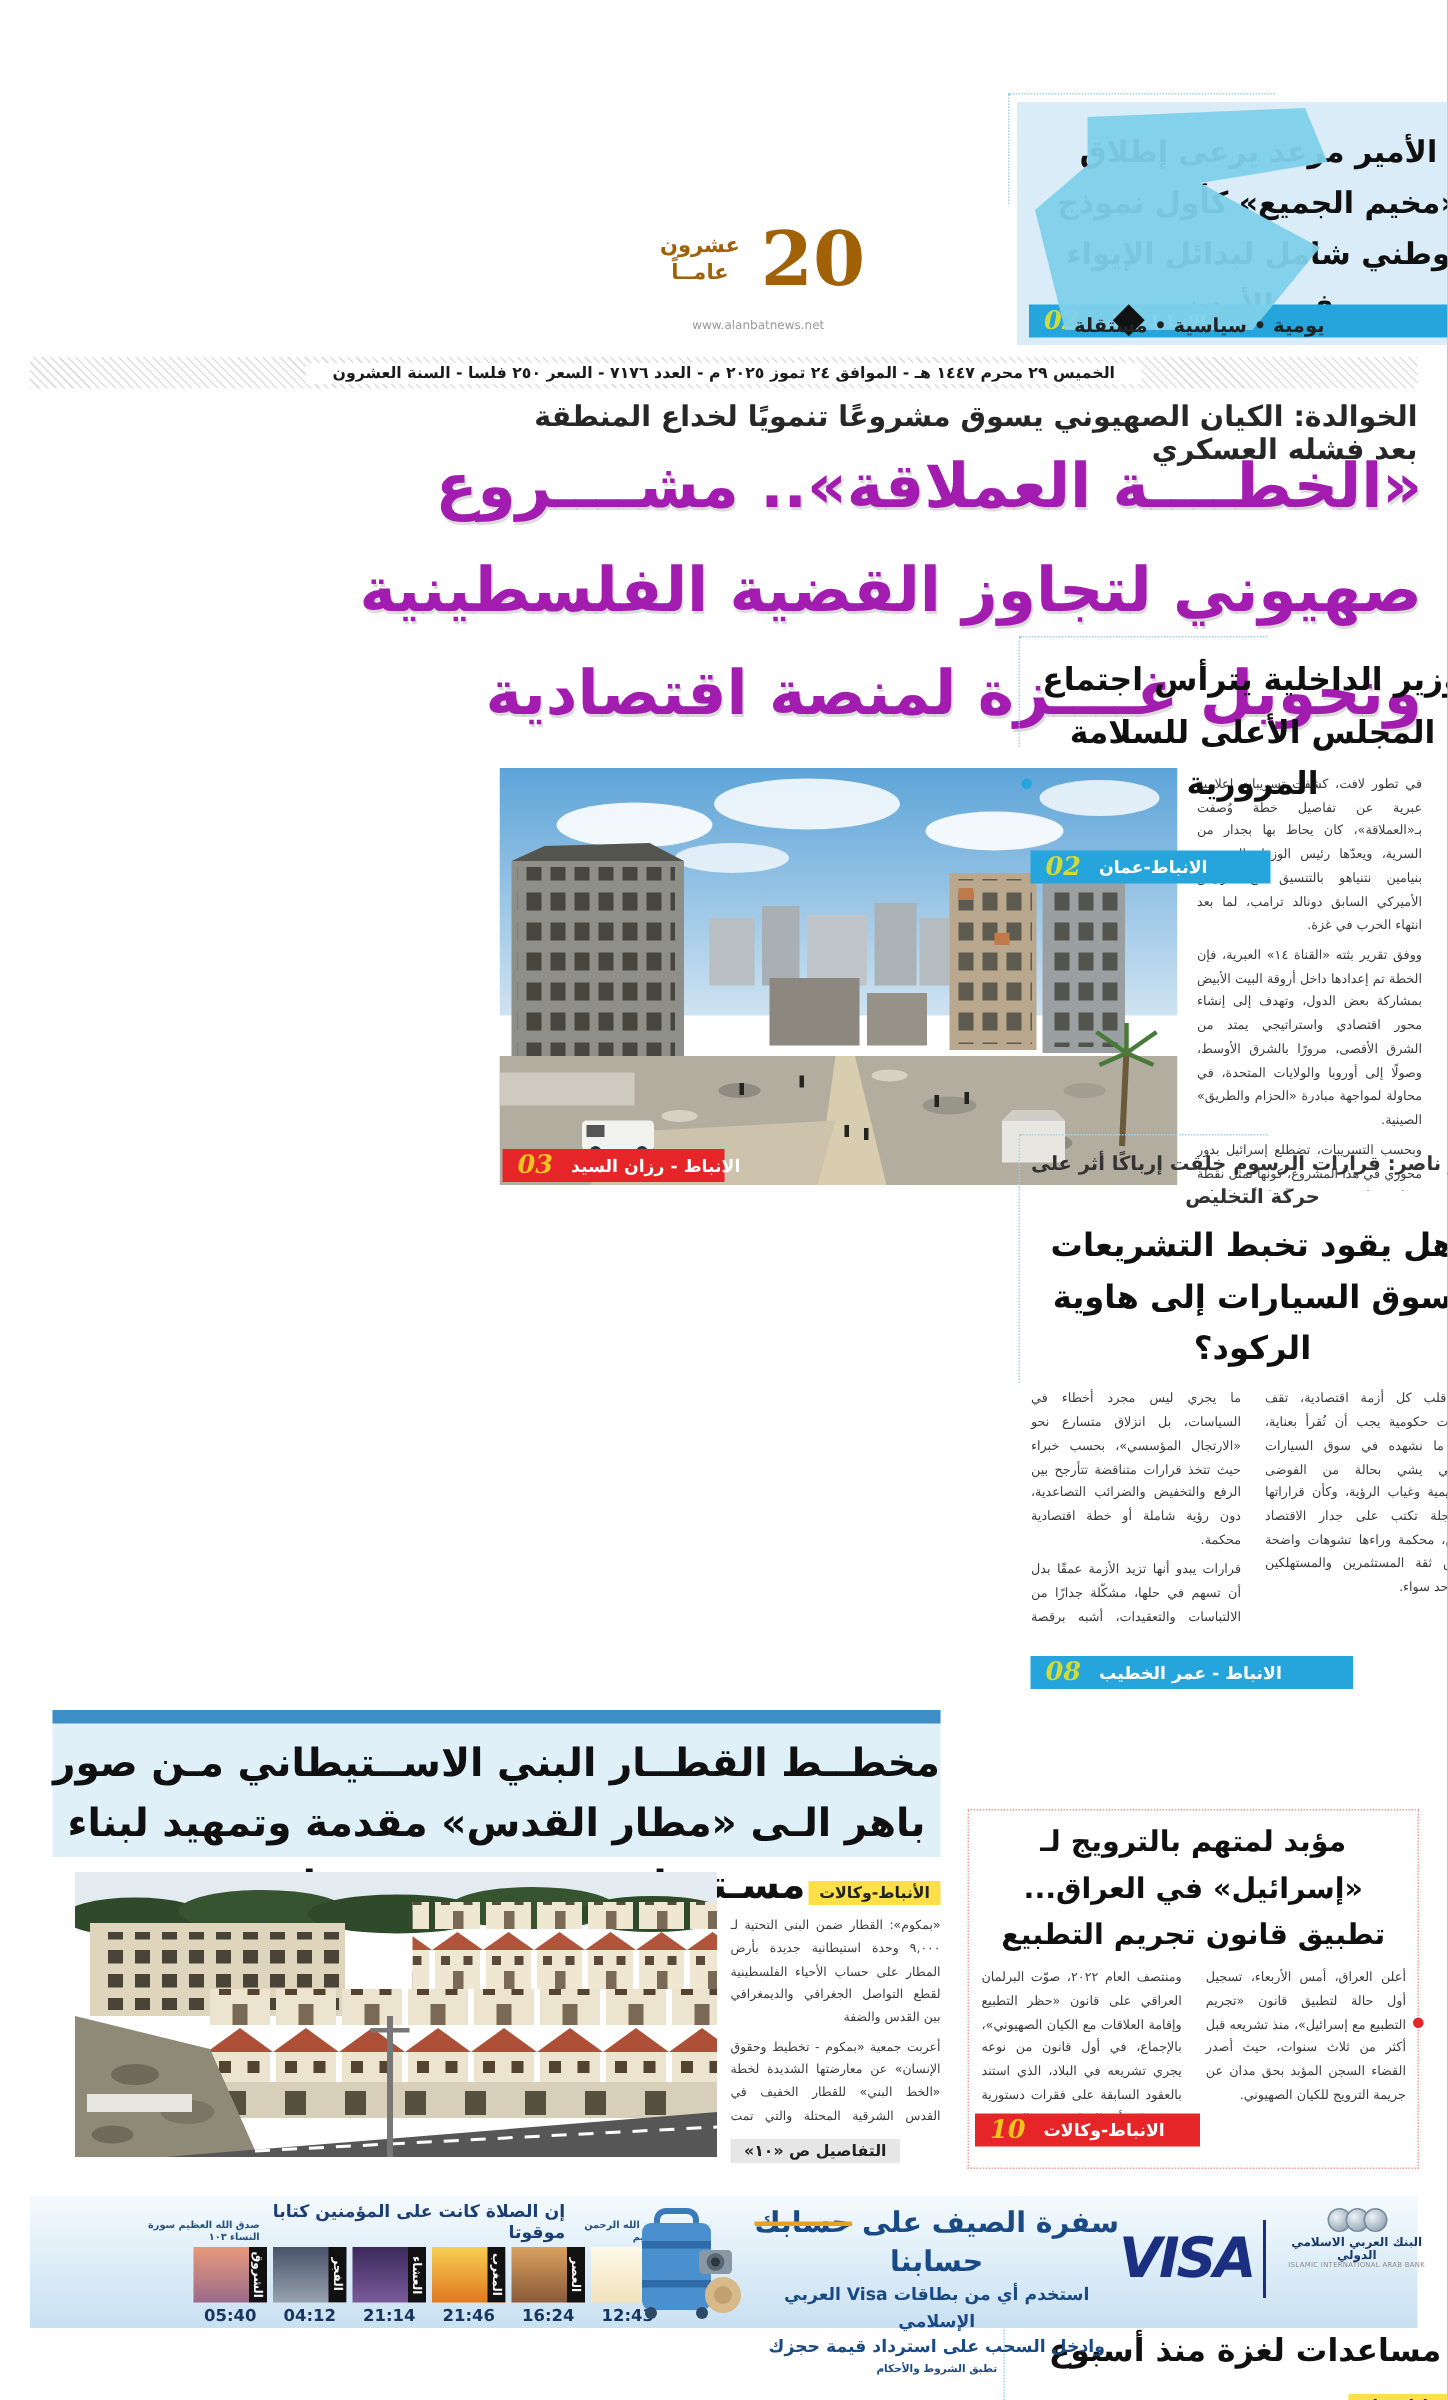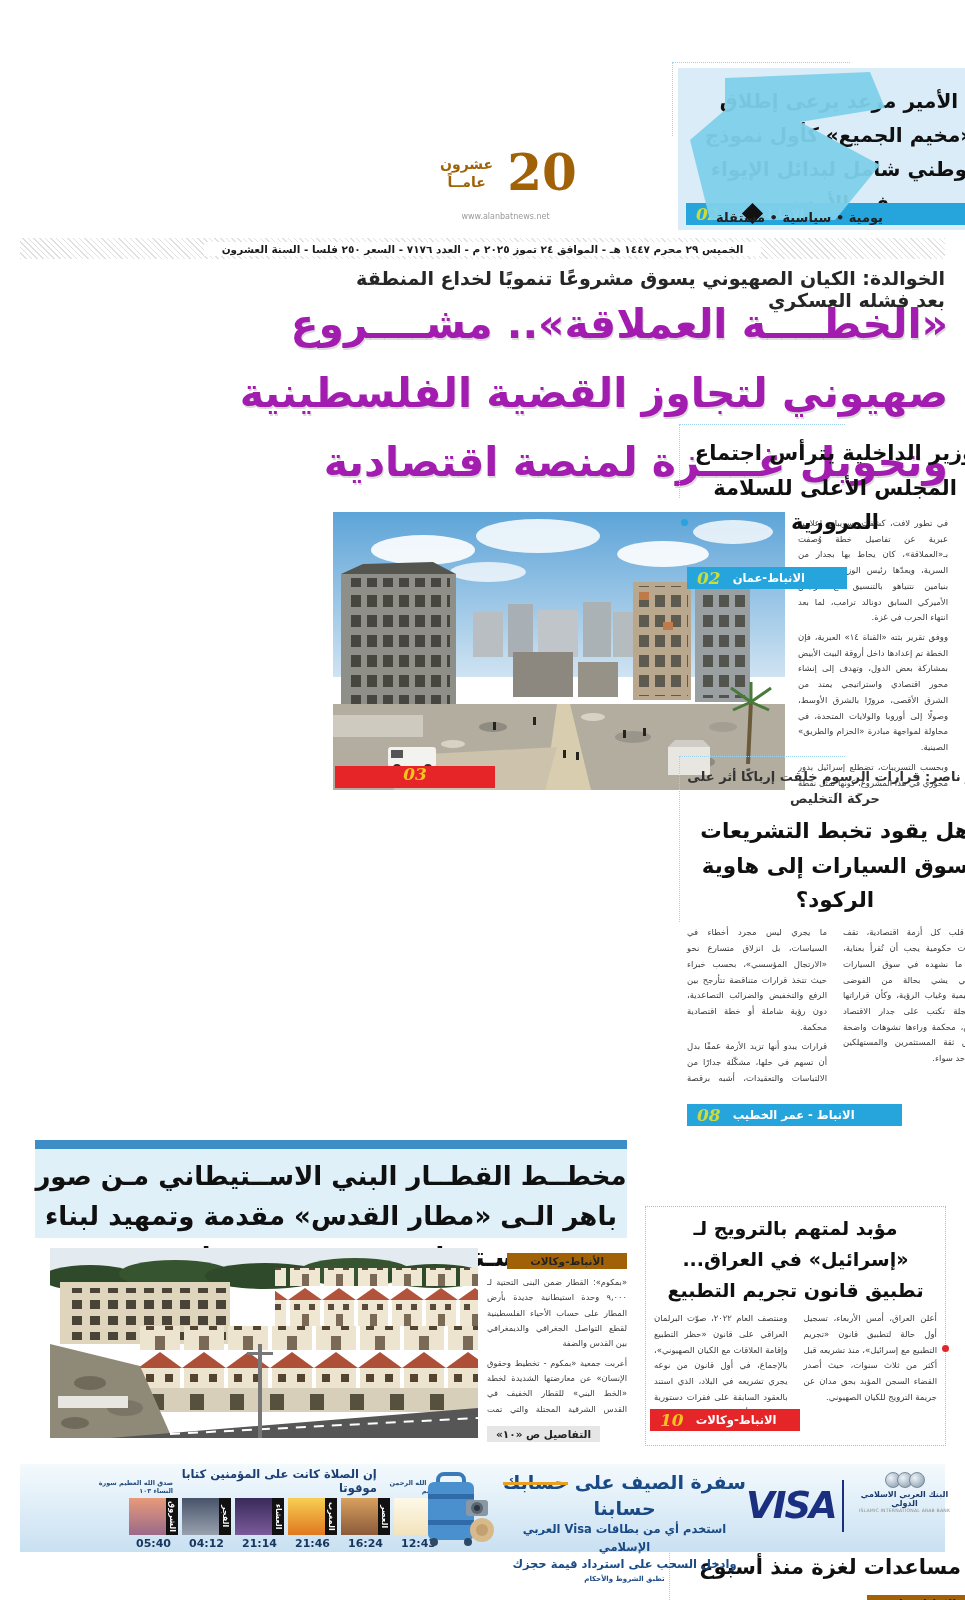--- a/index.html
+++ b/index.html
@@ -9,22 +9,22 @@
 
   
   .abs { position:absolute; }
   .bar { display:flex; align-items:center; gap:12px; height:22px; background:#25a5dc;
          color:#fff; font-size:11.5px; font-weight:bold; padding:0 10px; direction:ltr; }
   .bar .num { font-family:"DejaVu Serif", serif; font-style:italic; font-weight:bold;
               font-size:17px; color:#cddc39; line-height:1; }
   .bar .lbl { direction:rtl; white-space:nowrap; }
   .bar.red { background:#e52528; }
   .bar.red .num { color:#f2c41d; }
-  .chip { display:inline-block; background:#a16207; color:#222; font-size:10.5px;
-          font-weight:bold; padding:2px 23px; }
+  .chip { display:inline-block; background:#fde047; color:#222; font-size:10.5px;
+          font-weight:bold; padding:2px 7px; }
   .details { position:absolute; bottom:5px; left:10px; background:#e6e6e6; color:#222;
              font-size:10.5px; font-weight:bold; padding:2px 9px; }
   .body-txt { text-align:justify; font-size:8.5px; line-height:1.85; color:#3c3c3c; overflow:hidden; }
   .body-txt p { margin-bottom:4px; }
   .cols2 { column-count:2; column-gap:16px; }
   .hd { font-weight:bold; color:#101010; text-align:center; }
   .art { position:relative; }
   .art.deco::before { content:""; position:absolute; top:-6px; left:-6px; width:55%; height:45%;
          border-top:1px dotted #9fd2ec; border-left:1px dotted #9fd2ec; pointer-events:none; }
   .bluedot { position:absolute; width:7px; height:7px; border-radius:50%; background:#25a5dc; }
@@ -52,21 +52,21 @@
   .dateline span { background:#fff; padding:1px 18px; font-size:10.5px; font-weight:bold; color:#1a1a1a; }
 
   
   .lead-kicker { left:330px; top:267px; width:615px; text-align:right; font-size:19px;
                  font-weight:bold; color:#272727; }
   .lead-h { left:330px; top:290px; width:618px; color:#a21caf; font-weight:bold; font-size:41px;
             text-align:center; text-shadow:1px 2px 0 rgba(175,175,175,.45); }
   .lead-h div { line-height:69px; white-space:nowrap; }
   .photo-gaza { left:333px; top:512px; width:452px; height:278px; }
   .photo-gaza svg { display:block; width:100%; height:100%; }
-  .gaza-cap { position:absolute; left:2px; bottom:2px; width:160px; height:22px;flex-direction:column; }
+  .gaza-cap { position:absolute; left:2px; bottom:2px; width:148px; height:22px; }
   .lead-side { left:798px; top:516px; width:150px; height:278px; }
 
   
   .interior-box { left:20px; top:268px; width:300px; height:162px; padding-top:6px; }
   .interior-box .hd { font-size:21px; line-height:1.65; }
   .interior-box .bar { position:absolute; left:2px; bottom:3px; width:160px; }
   .cars-box { left:20px; top:438px; width:300px; height:366px; padding-top:4px; }
   .cars-kicker { text-align:center; font-size:13px; font-weight:bold; color:#333; line-height:1.7; }
   .cars-box .hd { font-size:21.5px; line-height:1.6; margin-top:4px; }
   .cars-body { margin-top:8px; height:168px; padding:0 2px; }

